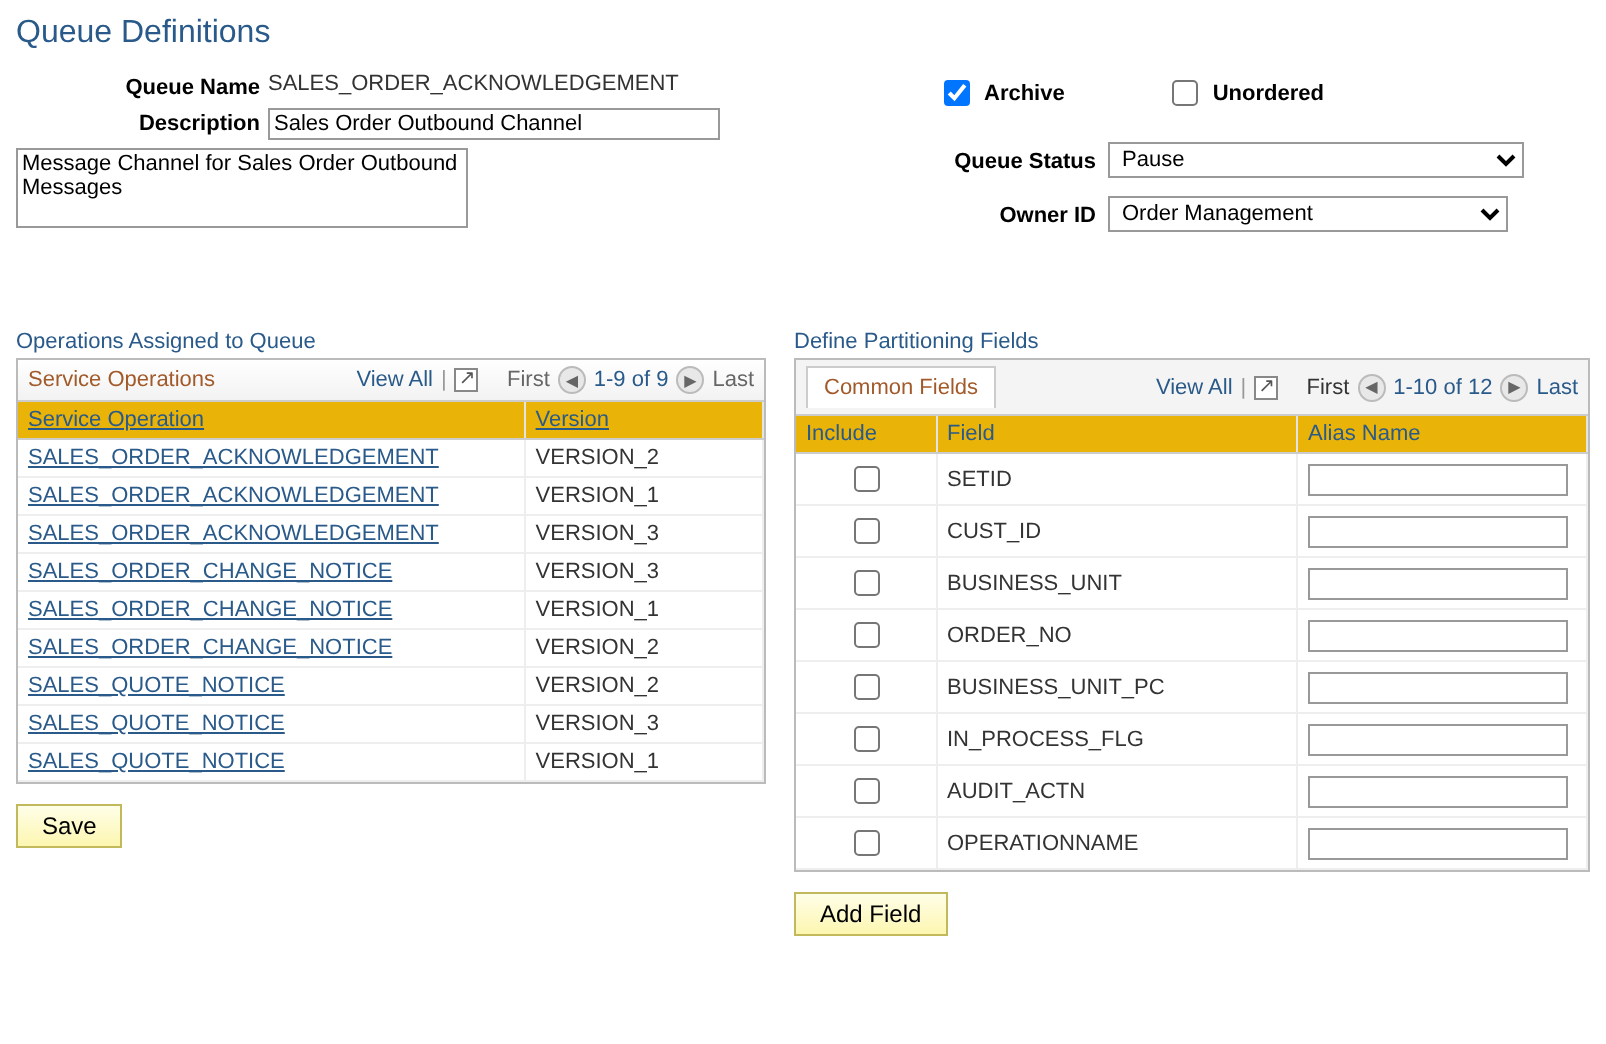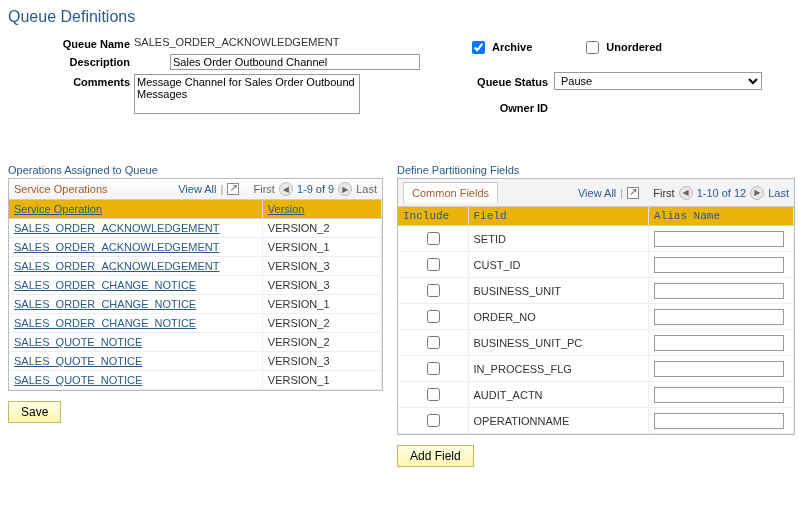--- a/index.html
+++ b/index.html
@@ -160,41 +160,40 @@
     align-items:center;
   }
   .subtab .tab {
     color:#a25a2a;
     border:1px solid #ccc;
     border-bottom:none;
     padding:4px 8px;
     background:#fff;
     margin-right:6px;
   }
-  .field-col-h th { border-right:none;font-family:Liberation Mono, monospace; }
+  .field-col-h th { border-right:none; }
   .partition-grid input[type=text]{ width:130px; }
   .partition-grid td { height:24px; }
   .divider{ color:#999; }
 </style>
 </head>
 <body>
 
 <h1>Queue Definitions</h1>
 
 <div class="top-grid">
   <div class="label-col">
     <div class="flabel">Queue Name</div>
     <div class="fval">SALES_ORDER_ACKNOWLEDGEMENT</div>
 
     <div class="flabel">Description</div>
     <div class="fval">
-      <input type="text" style="width: 250px; margin-left: 36px;" value="Sales Order Outbound Channel">
-    </div>
-
-    <div class="flabel">Comments</div>
+      <input type="text" style="width: 226px;" value="Sales Order Outbound Channel">
+    </div>
+
     <div class="fval">
       <textarea rows="3" style="width: 226px;">Message Channel for Sales Order Outbound Messages</textarea>
     </div>
   </div>
 
   <div class="right-top">
     <div class="chkrow">
       <label>
         <input type="checkbox" id="archive-chk" checked="" style="">
         <span>Archive</span>
@@ -204,20 +203,25 @@
         <span>Unordered</span>
       </label>
     </div>
     <div class="flabel">Queue Status</div>
     <div>
       <select style="width:208px">
         <option>Pause</option>
       </select>
     </div>
     <div class="flabel">Owner ID</div>
+    <div>
+      <select style="width:200px">
+        <option>Order Management</option>
+      </select>
+    </div>
   </div>
 </div>
 
 <div class="mid-grid">
 
   <div>
     <div class="section-title">Operations Assigned to Queue</div>
     <div class="grid-wrapper">
       <div class="grid-hdr">
         <span class="title">Service Operations</span>

